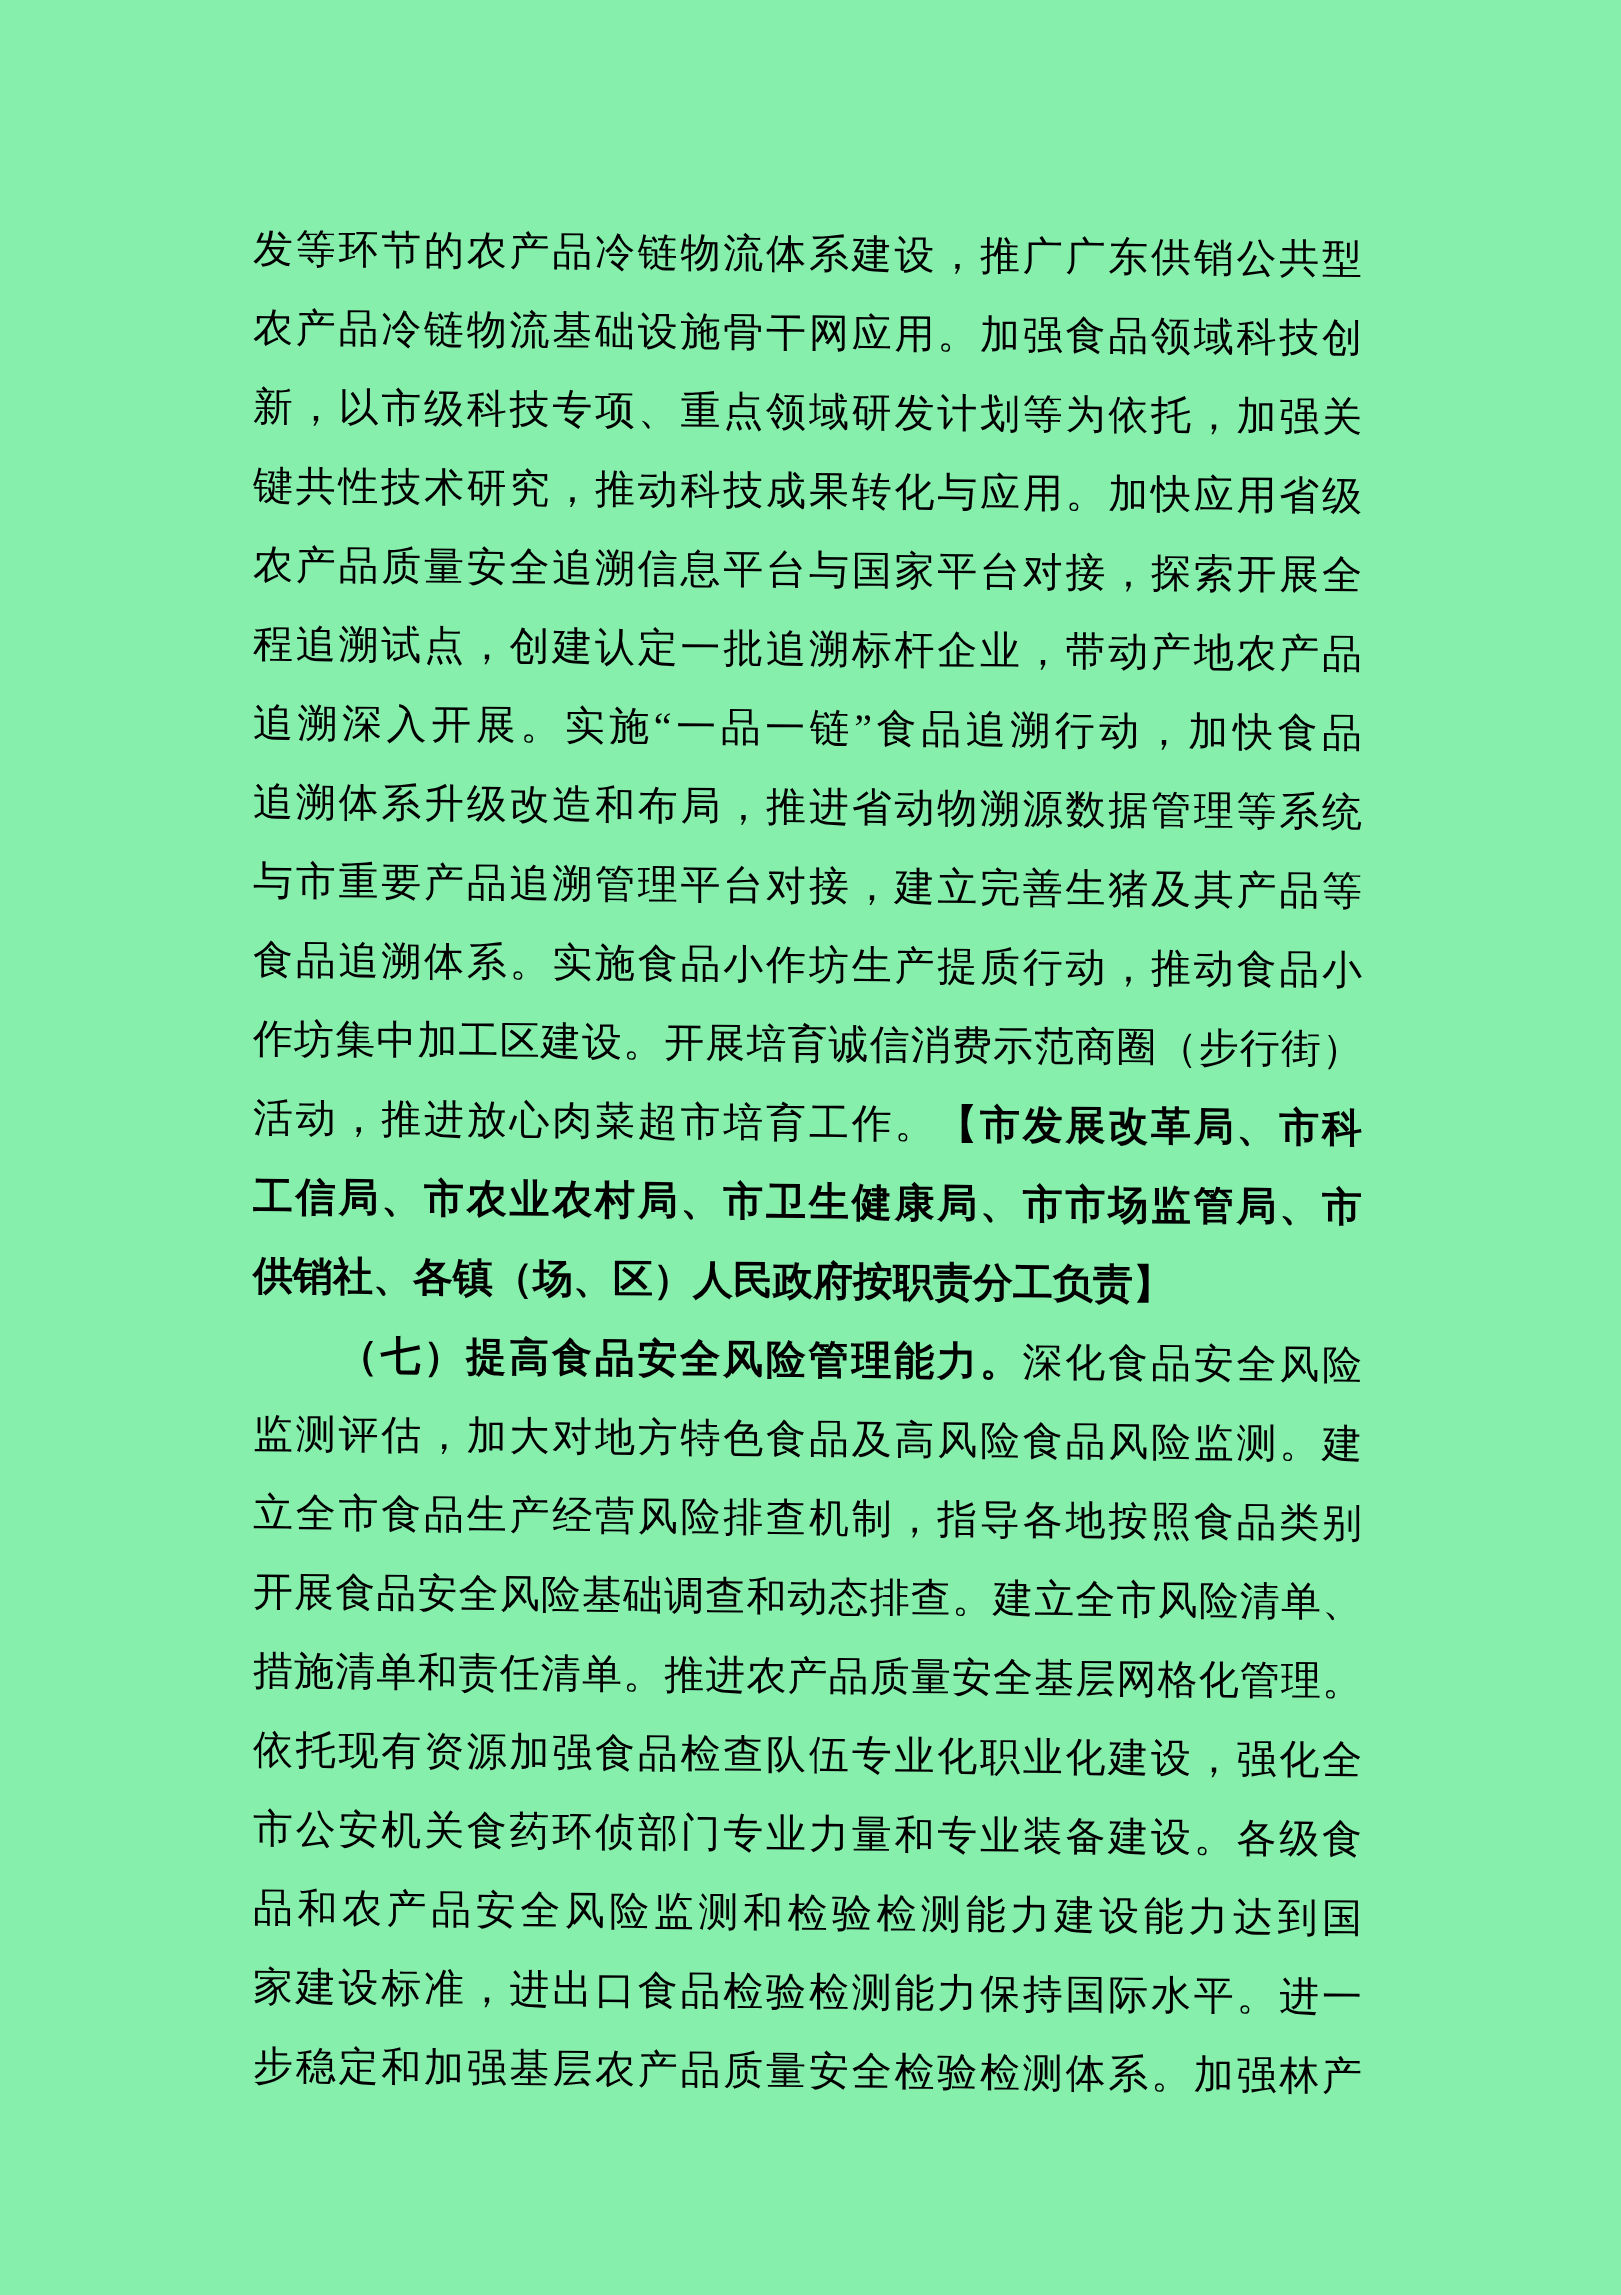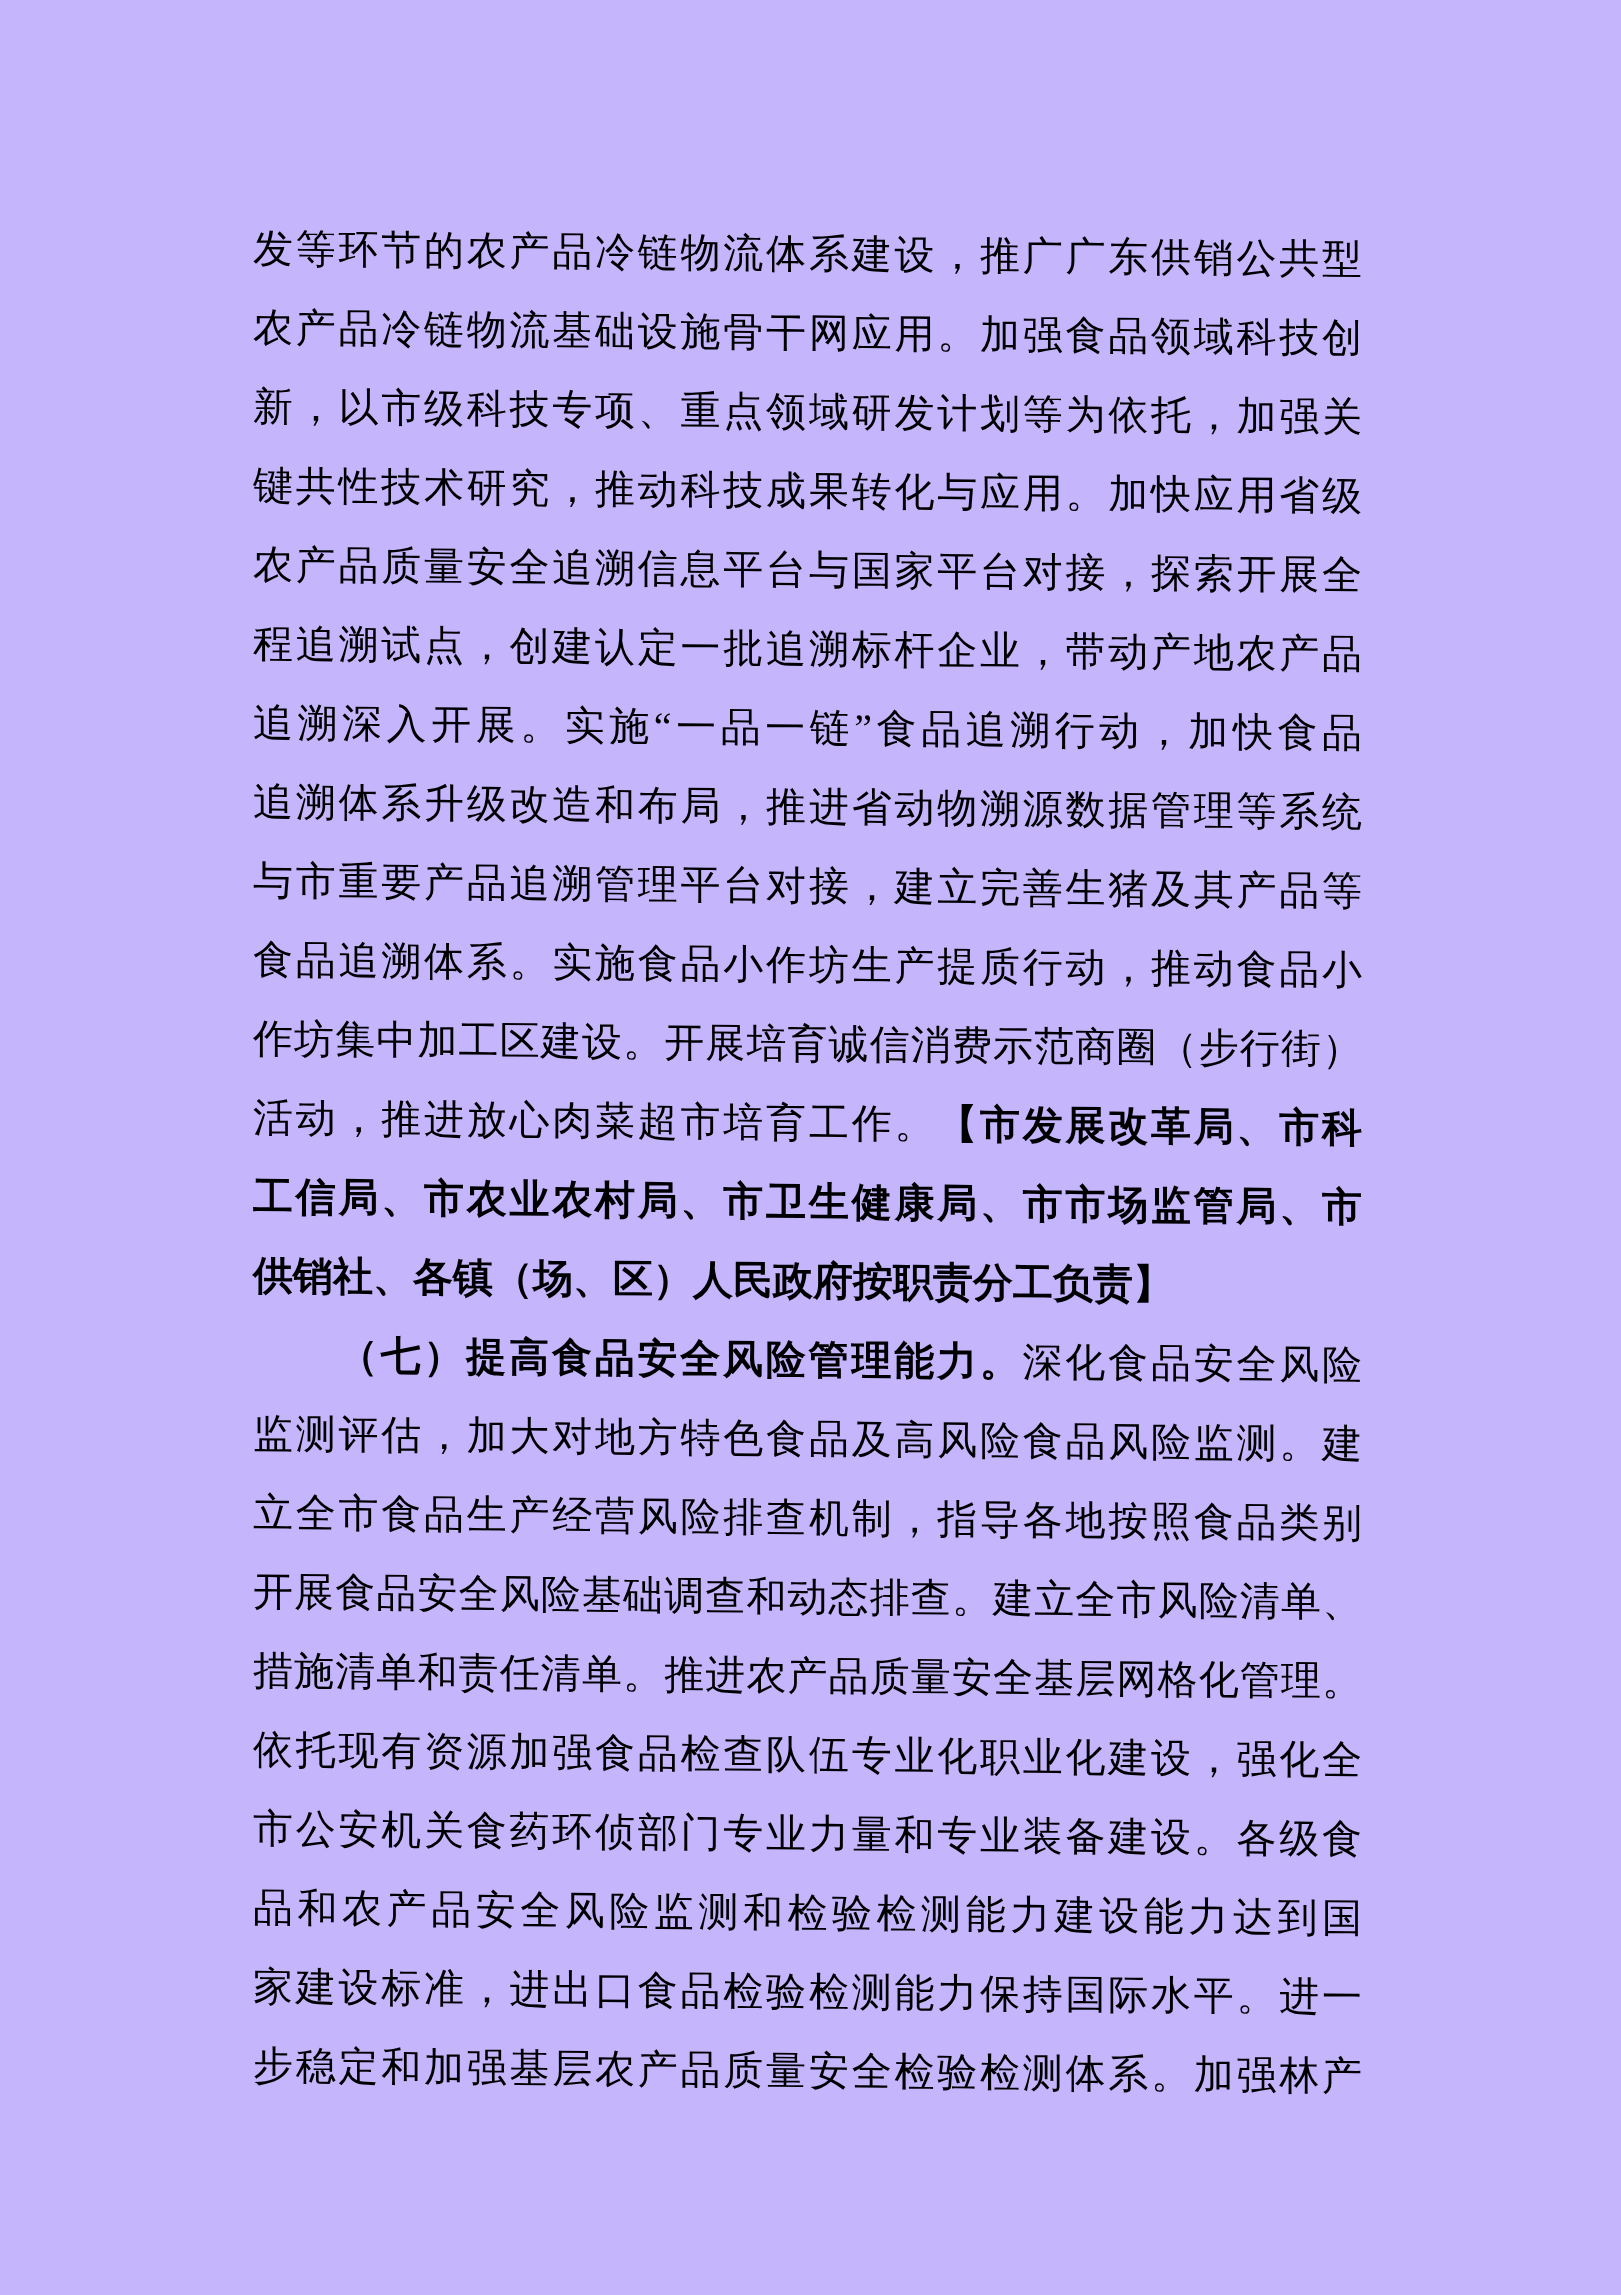--- a/index.html
+++ b/index.html
@@ -12,21 +12,21 @@
     height: 2295px;
     position: relative;
     overflow: hidden;
     font-family: "Liberation Serif", "DejaVu Serif", serif;
   }
   .page {
     position: absolute;
     left: 0; top: 0;
     width: 1622px;
     height: 2295px;
-    background: #c4b5fd;
+    background: #86efac;
   }
   .doc-body {
     position: absolute;
     left: 253px;
     top: 209px;
     width: 1109px;
     color: #000000;
     transform: skewY(0.55deg); 
     transform-origin: 0 0;
   }

